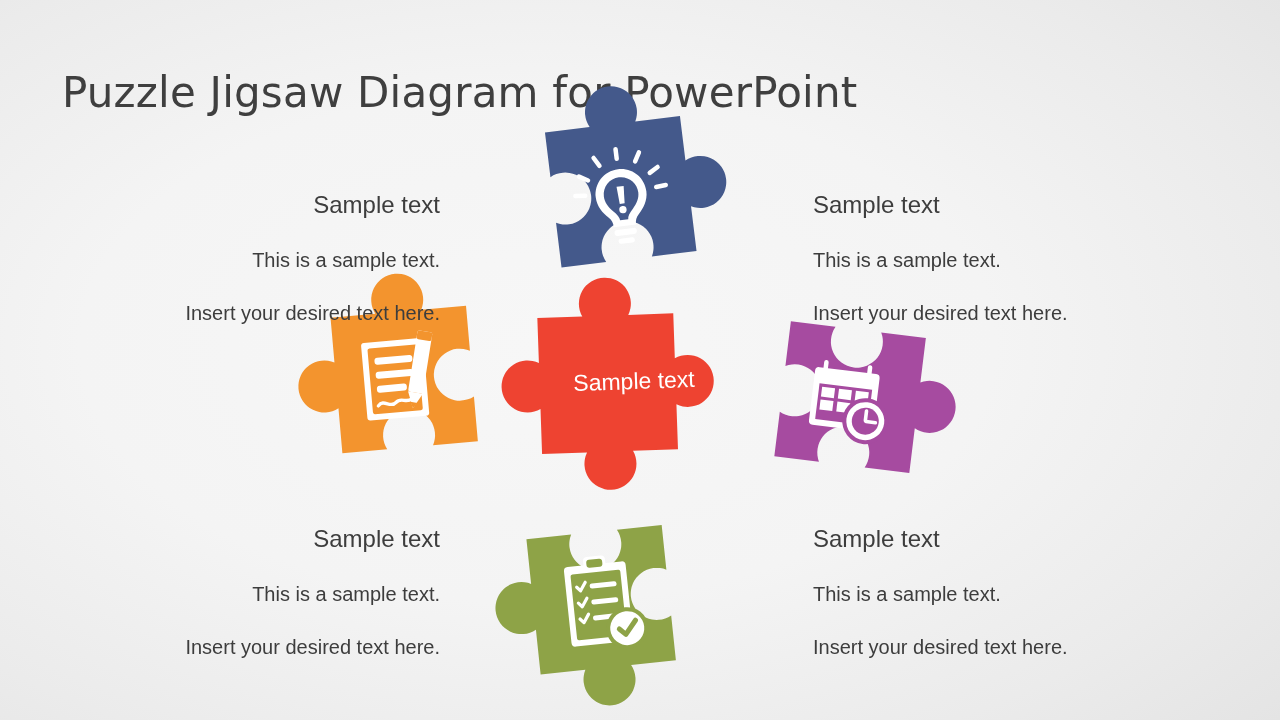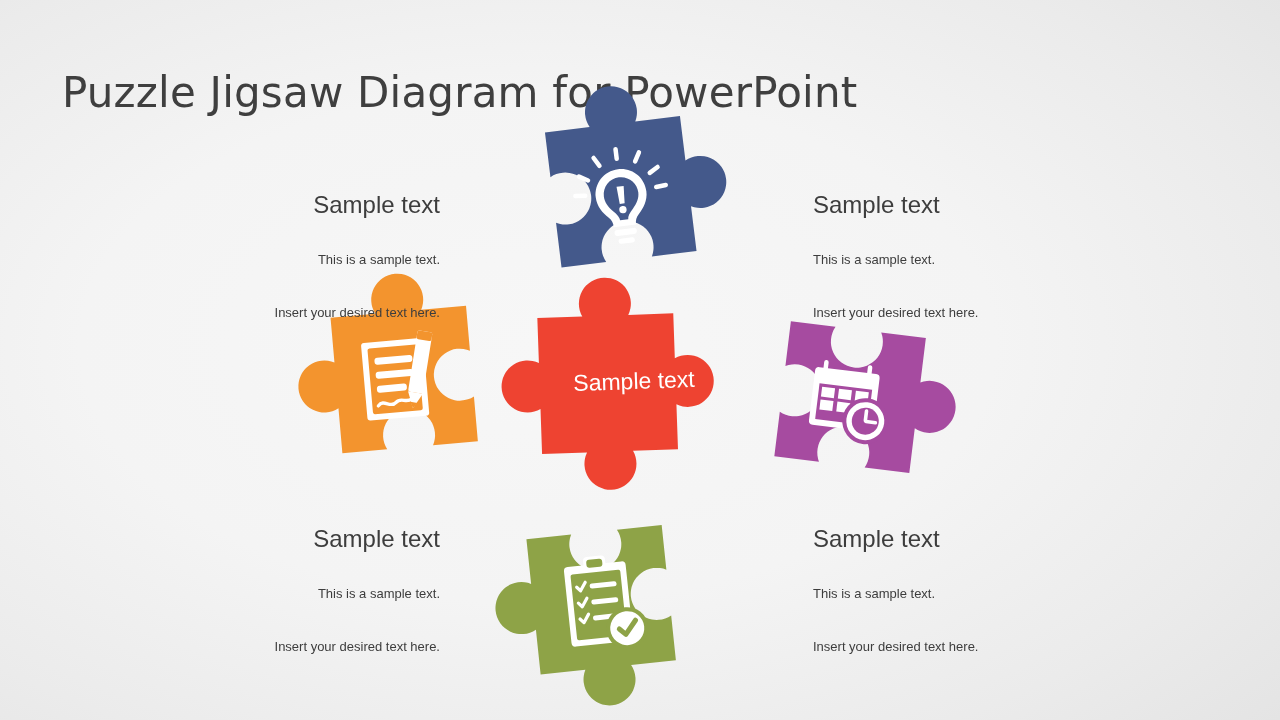--- a/index.html
+++ b/index.html
@@ -37,21 +37,21 @@
     color: #3d3d3d;
   }
   .text-block .tb-title {
     font-size: 24px;
     line-height: 30px;
     color: #3d3d3d;
     margin-bottom: 5px;
     font-family: "Liberation Sans", sans-serif;
   }
   .text-block .tb-line {
-    font-size: 13px;
+    font-size: 20px;
     line-height: 26px;
     color: #3d3d3d;
     margin-top: 27px;
   }
   .tb-right { text-align: right; }
   .tb-left  { text-align: left; }
 
   #tb-top-left     { left: 140px;  top: 190px; }
   #tb-top-right    { left: 813px;  top: 190px; }
   #tb-bottom-left  { left: 140px;  top: 524px; }

